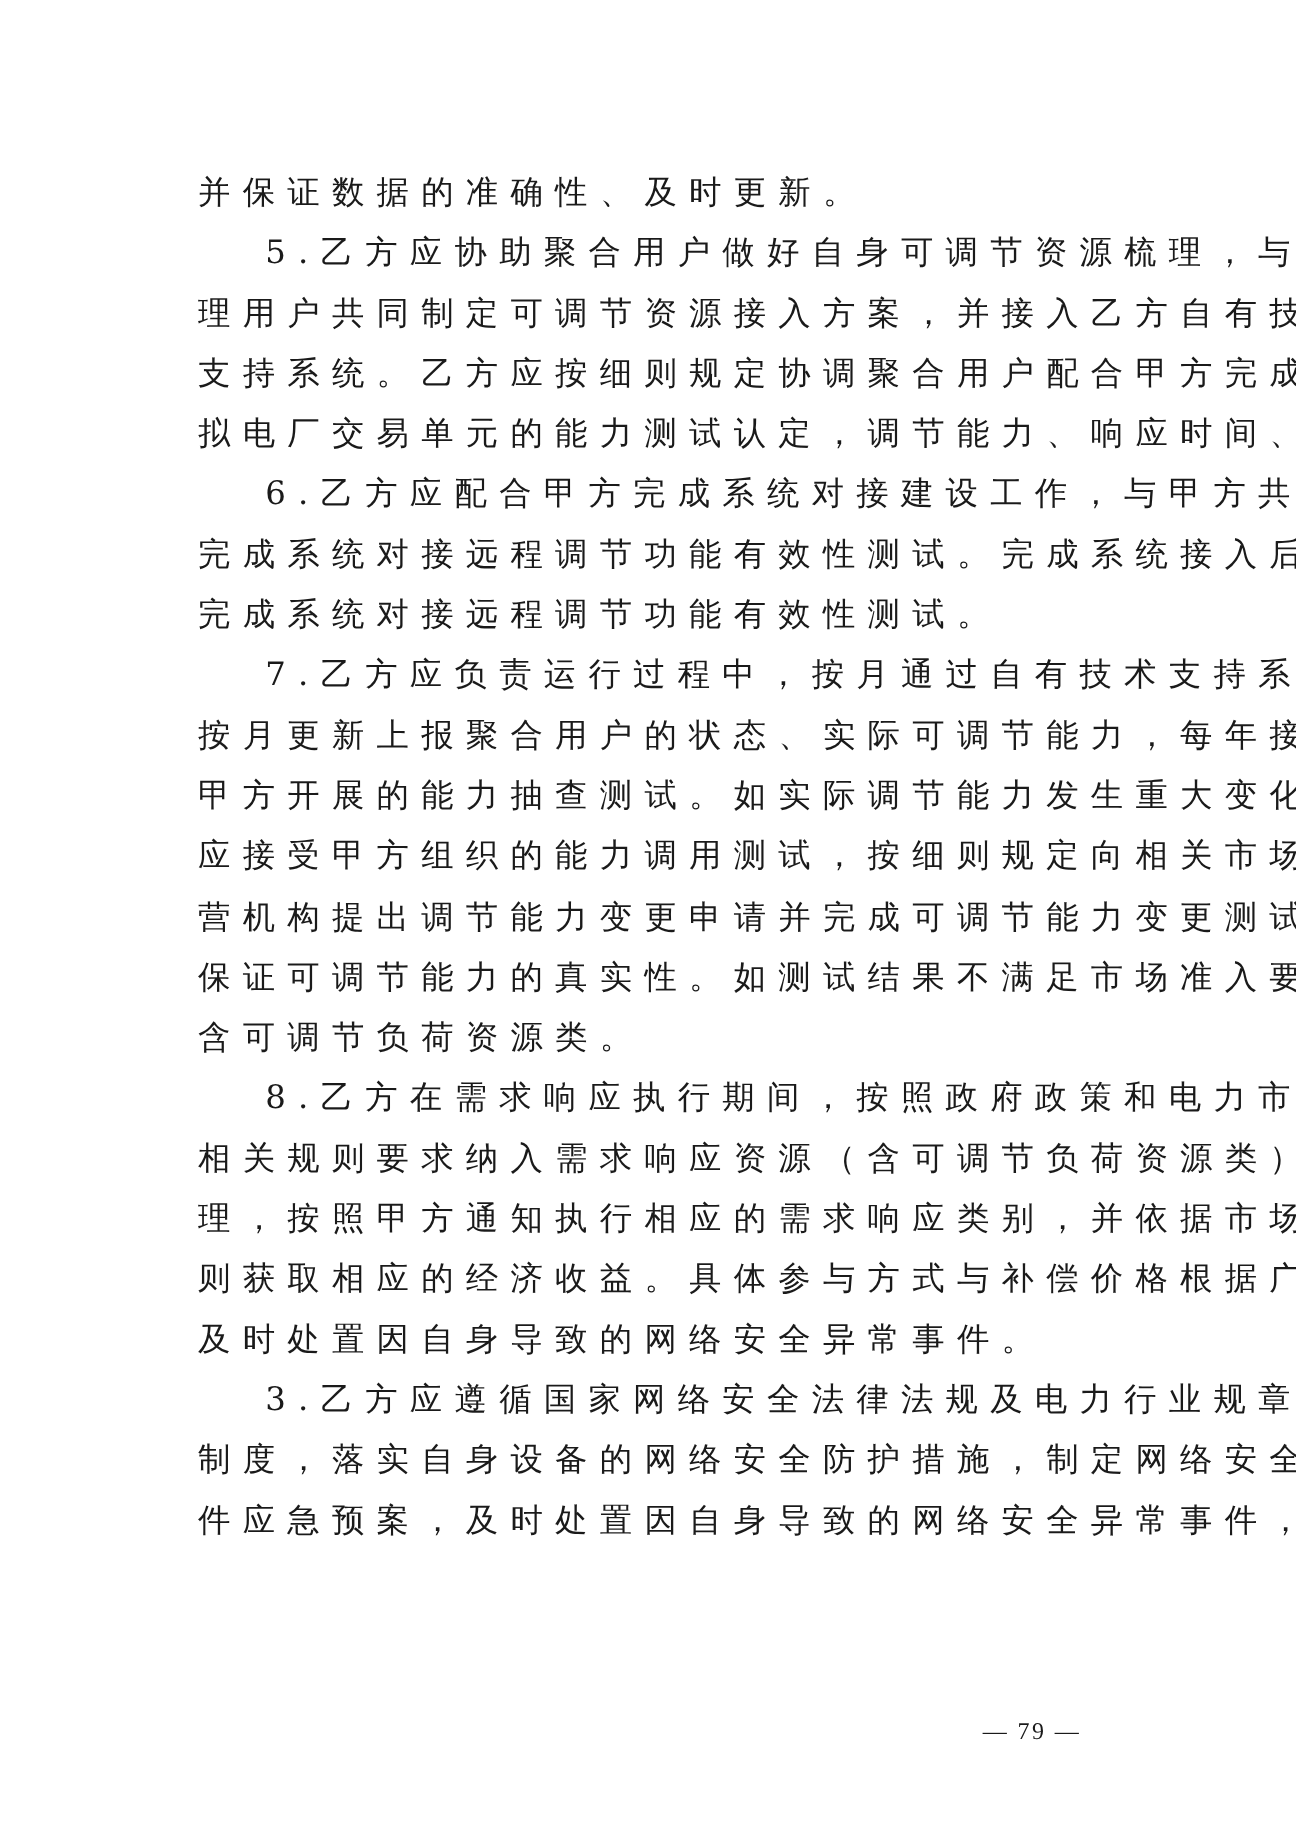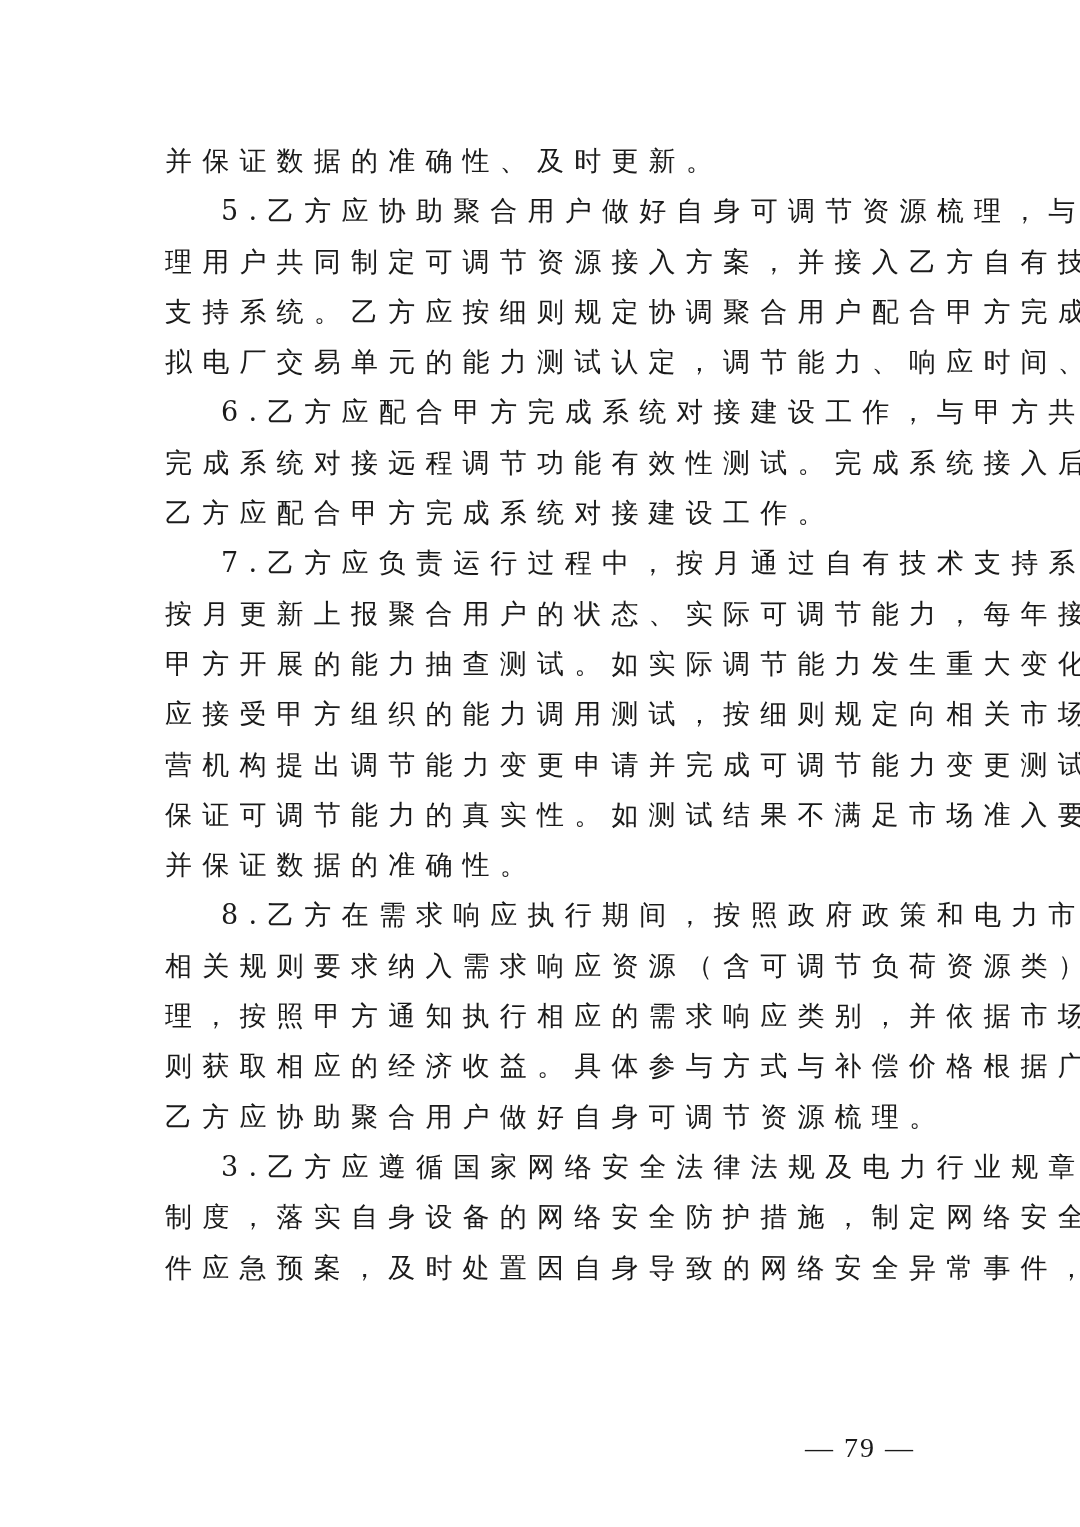--- a/index.html
+++ b/index.html
@@ -9,46 +9,46 @@
     position:absolute; left:165px; top:136px; width:760px;
     font-family: "DejaVu Serif", "Liberation Serif", serif;
     font-size:27px; line-height:50.3px; color:#1a1a1a;
     letter-spacing:10.2px;
   }
   .line { white-space:nowrap; height:50.3px; }
   .indent { padding-left:56px; }
   .page-number {
     position:absolute; left:800px; top:1432px; width:120px;
     font-family: "Liberation Serif", "DejaVu Serif", serif;
-    font-size:28px; color:#1a1a1a; text-align:center; letter-spacing:2px;
+    font-size:20px; color:#1a1a1a; text-align:center; letter-spacing:2px;
   }
 </style>
 </head>
 <body>
 
 <div class="page">
   <div class="body-text">
     <div class="line">并保证数据的准确性、及时更新。</div>
     <div class="line indent">5.乙方应协助聚合用户做好自身可调节资源梳理，与代</div>
     <div class="line">理用户共同制定可调节资源接入方案，并接入乙方自有技术</div>
     <div class="line">支持系统。乙方应按细则规定协调聚合用户配合甲方完成虚</div>
     <div class="line">拟电厂交易单元的能力测试认定，调节能力、响应时间、响</div>
     <div class="line indent">6.乙方应配合甲方完成系统对接建设工作，与甲方共同</div>
     <div class="line">完成系统对接远程调节功能有效性测试。完成系统接入后，</div>
-    <div class="line">乙方应配合甲方完成系统对接建设工作。</div>
+    <div class="line">完成系统对接远程调节功能有效性测试。</div>
     <div class="line indent">7.乙方应负责运行过程中，按月通过自有技术支持系统</div>
     <div class="line">按月更新上报聚合用户的状态、实际可调节能力，每年接受</div>
     <div class="line">甲方开展的能力抽查测试。如实际调节能力发生重大变化，</div>
     <div class="line">应接受甲方组织的能力调用测试，按细则规定向相关市场运</div>
     <div class="line">营机构提出调节能力变更申请并完成可调节能力变更测试，</div>
     <div class="line">保证可调节能力的真实性。如测试结果不满足市场准入要求，</div>
-    <div class="line">并保证数据的准确性。</div>
+    <div class="line">含可调节负荷资源类。</div>
     <div class="line indent">8.乙方在需求响应执行期间，按照政府政策和电力市场</div>
     <div class="line">相关规则要求纳入需求响应资源（含可调节负荷资源类）管</div>
     <div class="line">理，按照甲方通知执行相应的需求响应类别，并依据市场规</div>
     <div class="line">则获取相应的经济收益。具体参与方式与补偿价格根据广东</div>
-    <div class="line">乙方应协助聚合用户做好自身可调节资源梳理。</div>
+    <div class="line">及时处置因自身导致的网络安全异常事件。</div>
     <div class="line indent">3.乙方应遵循国家网络安全法律法规及电力行业规章</div>
     <div class="line">制度，落实自身设备的网络安全防护措施，制定网络安全事</div>
     <div class="line">件应急预案，及时处置因自身导致的网络安全异常事件，并</div>
   </div>
   <div class="page-number">— 79 —</div>
 </div>
 
 </body></html>

